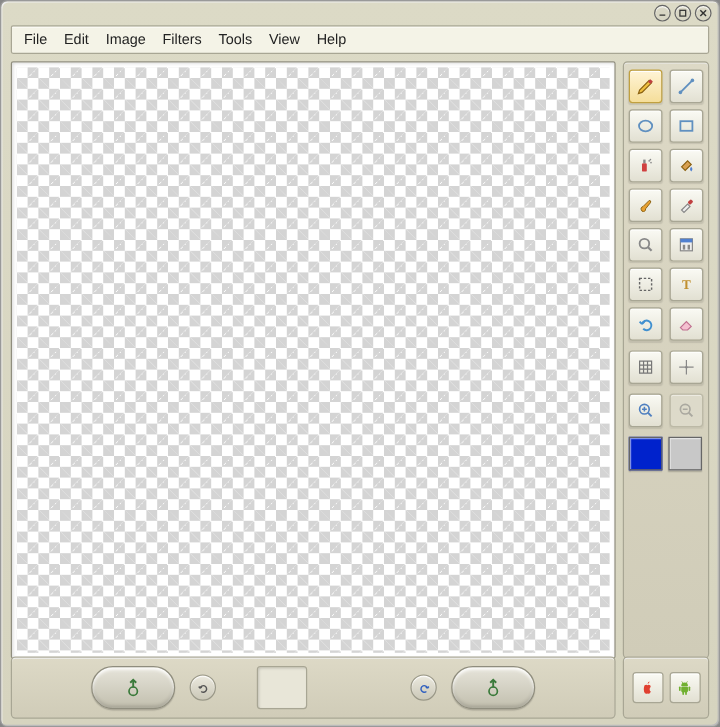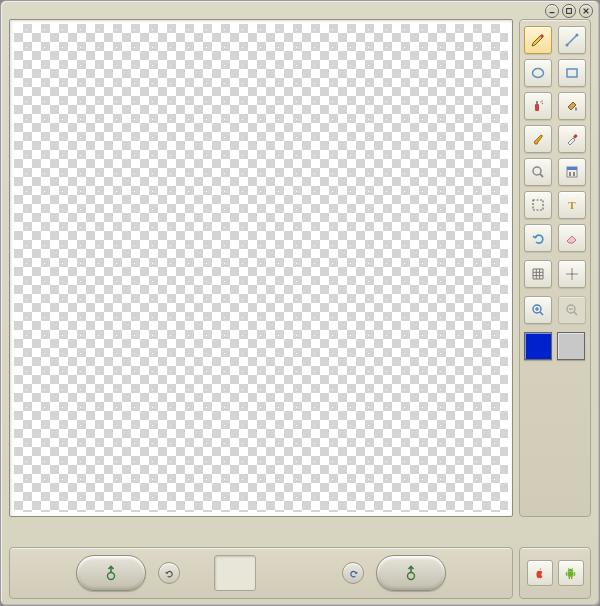--- a/index.html
+++ b/index.html
@@ -203,20 +203,29 @@
         </svg>
     </div>
     <div class="winbtn">
       <svg viewBox="0 0 10 10">
           <line x1="2" y1="2" x2="8" y2="8" stroke="#333" stroke-width="1.5"></line>
           <line x1="8" y1="2" x2="2" y2="8" stroke="#333" stroke-width="1.5"></line>
         </svg>
     </div>
   </div>
 
+  <div class="menubar">
+    <span>File</span>
+    <span>Edit</span>
+    <span>Image</span>
+    <span>Filters</span>
+    <span>Tools</span>
+    <span>View</span>
+    <span>Help</span>
+  </div>
 
   <div class="body">
     <div class="canvas-frame">
       <div class="checker"></div>
     </div>
 
     <div class="toolpanel">
       <div class="toolgrid">
 
         <div class="tbtn selected">

